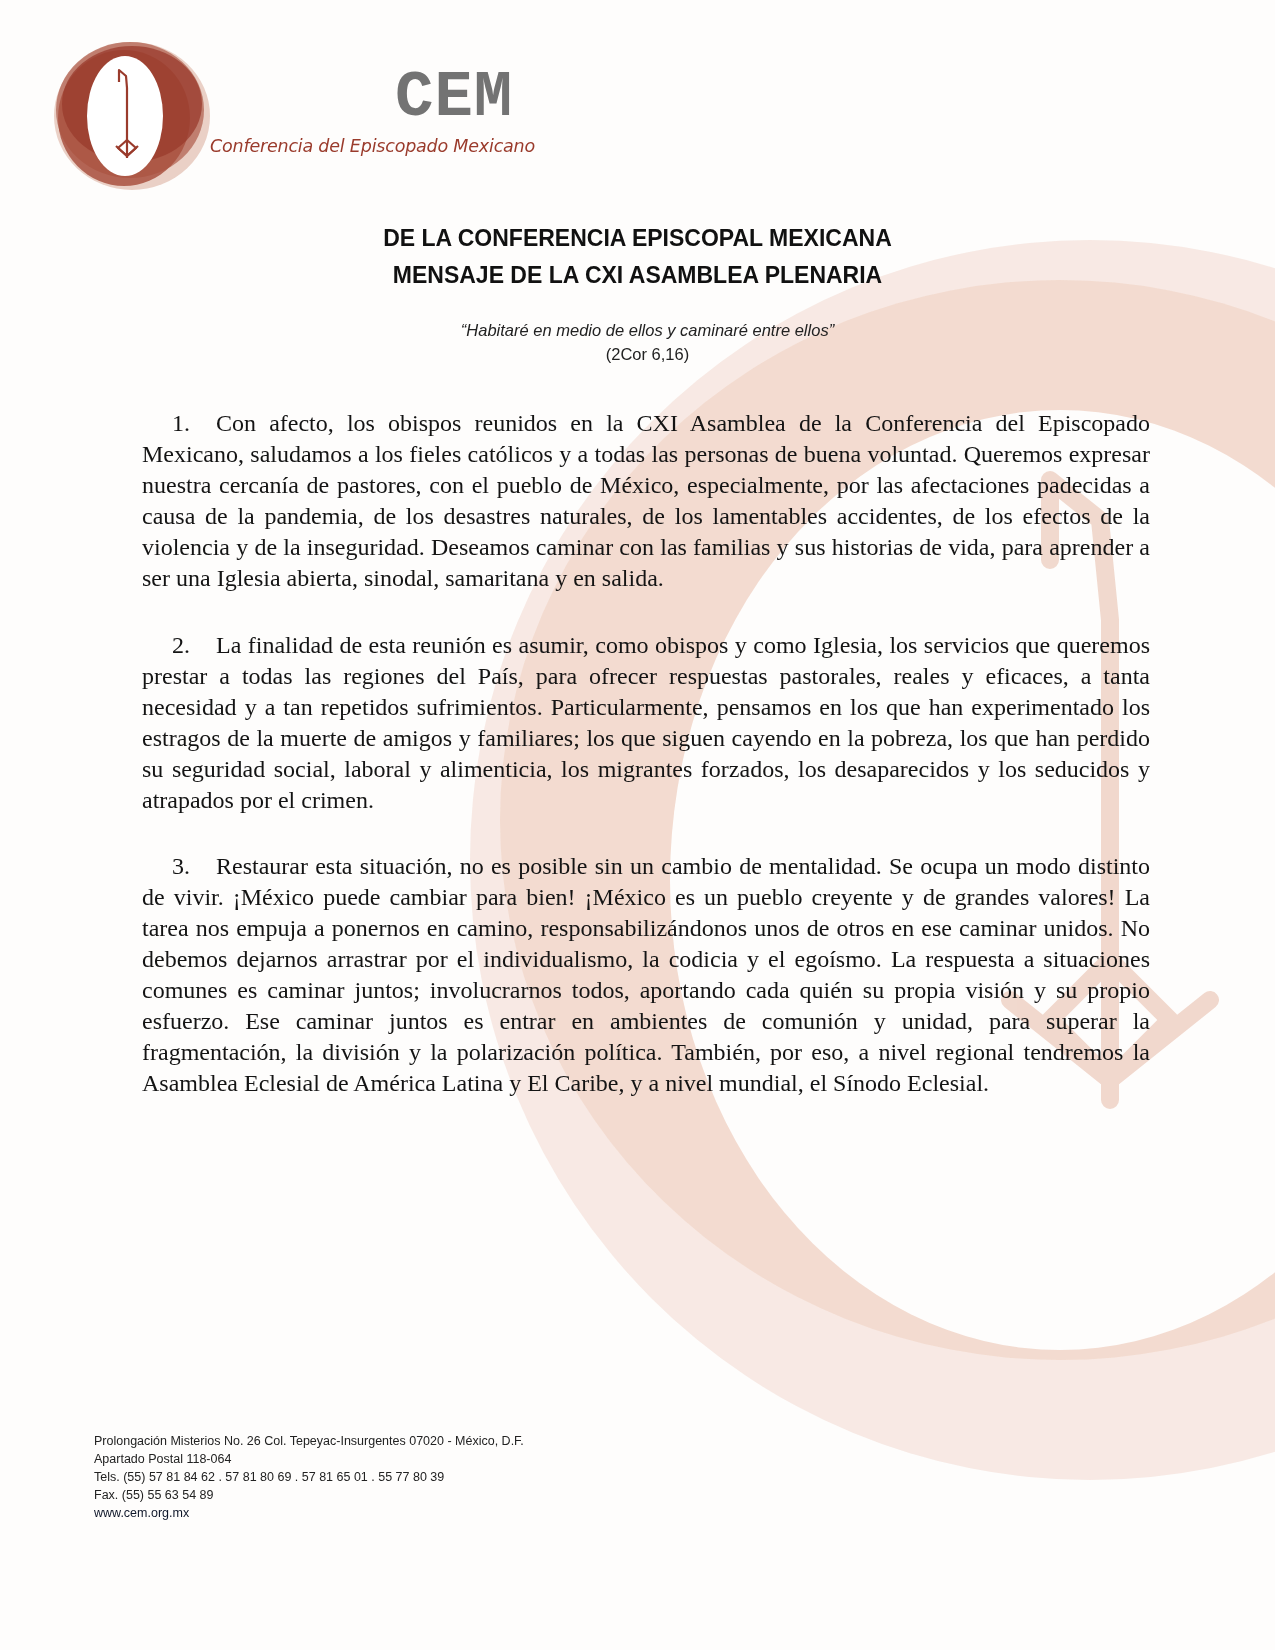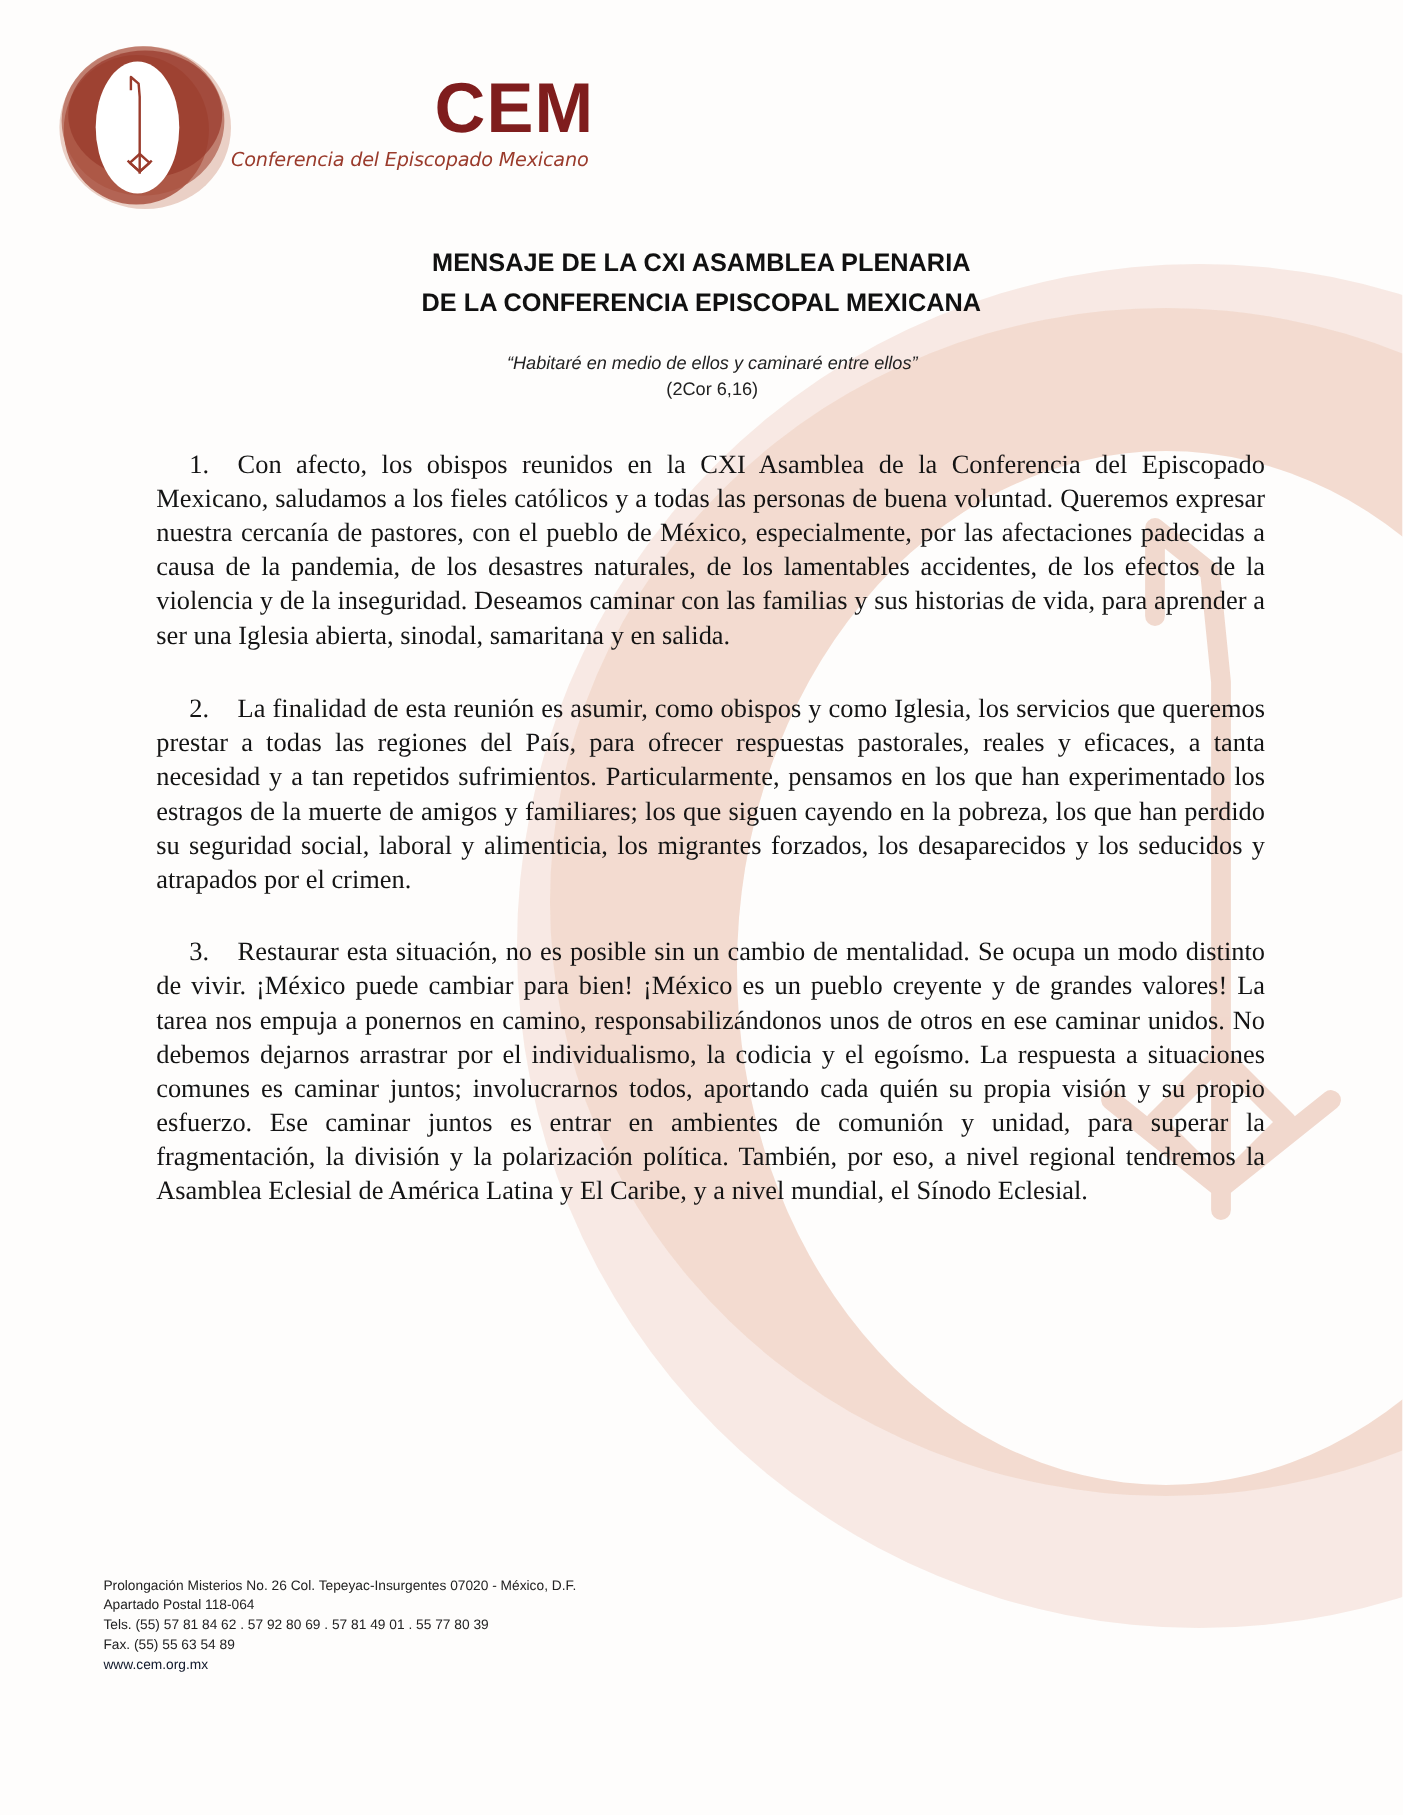--- a/index.html
+++ b/index.html
@@ -1,19 +1,19 @@
 <!DOCTYPE html>
 <html><head>
 <meta charset="utf-8">
 <style>
   html, body { margin: 0; padding: 0; }
   body { width: 1275px; height: 1650px; background: #fefdfc; position: relative; overflow: hidden; font-family: "Liberation Sans", sans-serif; color: #111; }
   .watermark { position: absolute; left: 0; top: 0; width: 1275px; height: 1650px; z-index: 0; pointer-events: none; }
   .logo { position: absolute; left: 52px; top: 40px; width: 160px; height: 152px; z-index: 1; }
-  .brand { position: absolute; left: 395px; top: 66px; z-index: 1; font-family: Liberation Sans, sans-serif; font-weight: bold; font-size: 64px; color: #7f1d1d; letter-spacing: 1px; line-height: 64px; }
+  .brand { position: absolute; left: 395px; top: 66px; z-index: 1; font-family: Liberation Mono, monospace; font-weight: bold; font-size: 64px; color: #737373; letter-spacing: 1px; line-height: 64px; }
   .brand-sub { position: absolute; left: 210px; top: 136px; z-index: 1; font-family: "DejaVu Sans", sans-serif; font-style: italic; font-size: 17.5px; color: #9a3b2c; letter-spacing: -0.2px; text-align: center; }
   .title { position: absolute; left: 0; width: 1275px; top: 220px; text-align: center; z-index: 1; font-family: "Liberation Sans", sans-serif; font-weight: bold; font-size: 23px; line-height: 37px; color: #111; }
   .quote { position: absolute; left: 0; width: 1295px; top: 318px; text-align: center; z-index: 1; font-family: "Liberation Sans", sans-serif; font-size: 16.5px; line-height: 24px; color: #222; }
   .quote .verse { font-style: italic; }
   .body-text { position: absolute; left: 142px; top: 408px; width: 1008px; z-index: 1; font-family: Liberation Serif, serif; font-size: 24px; line-height: 31px; color: #141414; text-align: justify; }
   .body-text p { margin: 0 0 35.6px 0; text-indent: 30px; }
   .body-text .num { display: inline-block; width: 44px; text-indent: 0; }
   .footer { position: absolute; left: 62px; top: 1432px; z-index: 1; font-family: "Liberation Sans", sans-serif; font-size: 12.5px; line-height: 18px; color: #222; margin-left: 32px; }
   .footer .web { color: #0f172a; }
 </style>
@@ -48,34 +48,34 @@
     <path d="M67 42 L67 30 L74 36 L75 48 L75 118"></path>
     <path d="M75 100 L66 108 L75 116 L86 106"></path>
     <path d="M75 100 L84 108 L75 116 L64 106"></path>
   </g>
 </svg>
 
 <div class="brand">CEM</div>
 <div class="brand-sub">Conferencia del Episcopado Mexicano</div>
 
 <div class="title">
+  <div>DE LA CONFERENCIA EPISCOPAL MEXICANA</div>
   <div>MENSAJE DE LA CXI ASAMBLEA PLENARIA</div>
-  <div>DE LA CONFERENCIA EPISCOPAL MEXICANA</div>
 </div>
 
 <div class="quote">
   <div class="verse">“Habitaré en medio de ellos y caminaré entre ellos”</div>
   <div>(2Cor 6,16)</div>
 </div>
 
 <div class="body-text">
   <p><span class="num">1.</span><span>Con afecto, los obispos reunidos en la CXI Asamblea de la Conferencia del Episcopado Mexicano, saludamos a los fieles católicos y a todas las personas de buena voluntad. Queremos expresar nuestra cercanía de pastores, con el pueblo de México, especialmente, por las afectaciones padecidas a causa de la pandemia, de los desastres naturales, de los lamentables accidentes, de los efectos de la violencia y de la inseguridad. Deseamos caminar con las familias y sus historias de vida, para aprender a ser una Iglesia abierta, sinodal, samaritana y en salida.</span></p>
   <p><span class="num">2.</span><span>La finalidad de esta reunión es asumir, como obispos y como Iglesia, los servicios que queremos prestar a todas las regiones del País, para ofrecer respuestas pastorales, reales y eficaces, a tanta necesidad y a tan repetidos sufrimientos. Particularmente, pensamos en los que han experimentado los estragos de la muerte de amigos y familiares; los que siguen cayendo en la pobreza, los que han perdido su seguridad social, laboral y alimenticia, los migrantes forzados, los desaparecidos y los seducidos y atrapados por el crimen.</span></p>
   <p><span class="num">3.</span><span>Restaurar esta situación, no es posible sin un cambio de mentalidad. Se ocupa un modo distinto de vivir. ¡México puede cambiar para bien! ¡México es un pueblo creyente y de grandes valores! La tarea nos empuja a ponernos en camino, responsabilizándonos unos de otros en ese caminar unidos. No debemos dejarnos arrastrar por el individualismo, la codicia y el egoísmo. La respuesta a situaciones comunes es caminar juntos; involucrarnos todos, aportando cada quién su propia visión y su propio esfuerzo. Ese caminar juntos es entrar en ambientes de comunión y unidad, para superar la fragmentación, la división y la polarización política.  También, por eso, a nivel regional tendremos la Asamblea Eclesial de América Latina y El Caribe, y a nivel mundial, el Sínodo Eclesial.</span></p>
 </div>
 
 <div class="footer">
   <div>Prolongación Misterios No. 26  Col. Tepeyac-Insurgentes 07020 - México, D.F.</div>
   <div>Apartado Postal 118-064</div>
-  <div>Tels. (55) 57 81 84 62 . 57 92 80 69 . 57 81 49 01 . 55 77 80 39</div>
+  <div>Tels. (55) 57 81 84 62 . 57 81 80 69 . 57 81 65 01 . 55 77 80 39</div>
   <div>Fax. (55) 55 63 54 89</div>
   <div class="web">www.cem.org.mx</div>
 </div>
 
 </body></html>

